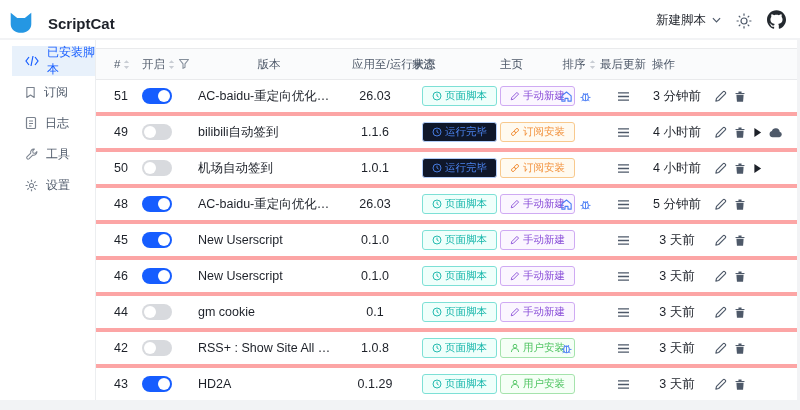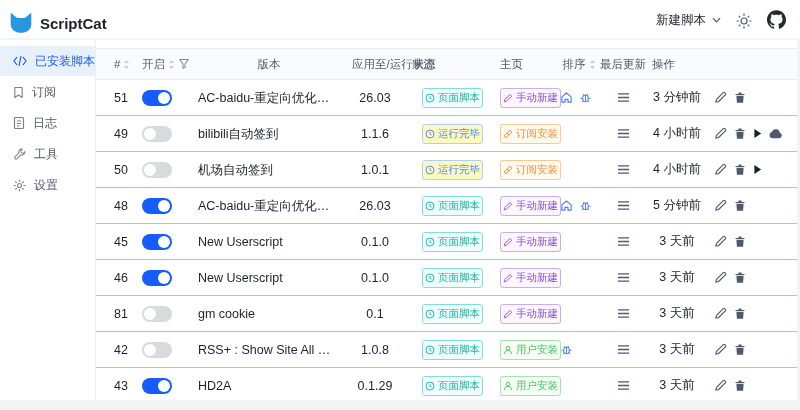--- a/index.html
+++ b/index.html
@@ -7,64 +7,64 @@
     width:800px;height:410px;overflow:hidden;
     background:#f2f3f5;
     font-family:"Liberation Sans","DejaVu Sans",sans-serif;
     color:#1d2129;
     -webkit-font-smoothing:antialiased;
   }
   .ic{display:inline-flex;align-items:center;justify-content:center;line-height:0;}
   
   .topbar{height:38px;background:#fff;display:flex;align-items:center;justify-content:space-between;
     padding:0 14px 0 8px;box-sizing:border-box;}
-  .brand{display:flex;align-items:center;gap:6px;margin-top:8px;}
+  .brand{display:flex;align-items:center;gap:14px;margin-top:8px;}
   .brand-title{font-size:15px;font-weight:bold;color:#1d2129;}
   .topbar-right{display:flex;align-items:flex-end;gap:15px;}
   .new-script{display:flex;align-items:center;gap:6px;font-size:12.5px;color:#1d2129;cursor:pointer;}
   .iconbtn{cursor:pointer;}
   
   .layout{display:flex;margin-top:2px;height:360px;}
   .sidebar{width:96px;background:#fff;border-right:1px solid #eceef0;padding-top:6px;box-sizing:border-box;flex:none;}
   .side-item{height:30px;display:flex;align-items:center;gap:8px;padding-left:13px;font-size:12px;
-    color:#4e5969;cursor:pointer;margin-bottom:1px;}
+    color:#4e5969;cursor:pointer;margin-bottom:1px;margin-left:12px;}
   .side-item .ic{color:#7a828e;}
   .side-item.active{background:#e8f1fb;color:#165dff;}
   .side-item.active .ic{color:#165dff;}
   .main{flex:1;background:#fff;margin-right:3px;overflow:hidden;}
   
   .thead,.trow{display:grid;grid-template-columns:28px 56px 142px 70px 88px 60px 42px 46px 62px 1fr;
     align-items:center;padding:0 8px 0 18px;box-sizing:border-box;}
   .thead{height:32px;margin-top:8px;background:#fafbfc;border-top:1px solid #e9eaec;border-bottom:1px solid #e9eaec;
     font-size:11.5px;color:#4e5969;}
   .th{display:flex;align-items:center;gap:3px;white-space:nowrap;}
   .th.center,.td.center{justify-content:center;text-align:center;}
   .th.name-h{justify-content:space-between;padding-right:8px;}
   .th .lbl{display:flex;align-items:center;gap:3px;}
   .pad12{padding-left:12px;}
   .pad2{padding-left:2px;}
-  .trow{height:36px;border-bottom:1px solid #fca5a5;font-size:12.5px;color:#1d2129;}
+  .trow{height:36px;border-bottom:4px solid #fca5a5;font-size:12.5px;color:#1d2129;}
   .td{display:flex;align-items:center;min-width:0;}
   .td.name{display:block;line-height:36px;overflow:hidden;text-overflow:ellipsis;white-space:nowrap;padding-right:8px;}
   .td.homepage{gap:6px;color:#4b7df5;}
   .td.actions{gap:7px;padding-left:6px;color:#4e5969;}
   .td.actions .ic{cursor:pointer;}
   .td.homepage .ic{cursor:pointer;}
   
   .switch{width:30px;height:16px;border-radius:8px;position:relative;cursor:pointer;flex:none;}
   .switch.on{background:#165dff;}
   .switch.off{background:#d8dade;}
   .switch .knob{position:absolute;top:2px;width:12px;height:12px;border-radius:50%;background:#fff;}
   .switch.on .knob{right:2px;}
   .switch.off .knob{left:2px;}
   
-  .badge{display:inline-flex;align-items:center;gap:3px;height:18px;padding:0 2px;border:1px solid;
+  .badge{display:inline-flex;align-items:center;gap:3px;height:18px;padding:0 9px;border:1px solid;
     border-radius:3px;font-size:10.5px;white-space:nowrap;background:#fff;flex:none;}
   .b-page{color:#12b5a9;border-color:#7de0d6;background:#effffb;}
-  .b-done{color:#4c84f0;border-color:#b2cdf8;background:#fef9c3;text-align:center;}
+  .b-done{color:#4c84f0;border-color:#b2cdf8;background:#0f172a;text-align:center;}
   .b-manual{color:#8a4fd8;border-color:#cfaaf3;background:#fbf6ff;}
   .b-subscribe{color:#f2913c;border-color:#f8c98d;background:#fffaf0;}
   .b-user{color:#4cc35f;border-color:#a5e3ac;background:#f5fff6;}
   .sorter{color:#c9cdd4;}
 </style>
 </head>
 <body>
 
 <div class="topbar">
   <div class="brand">
@@ -559,21 +559,21 @@
             </span>
             <span class="ic">
               <svg width="12" height="13" viewBox="0 0 14 14">
                 <path d="M5.2 1.2h3.6V2.8h3.4V4H1.8V2.8h3.4z" fill="#4e5969"></path>
                 <path d="M2.8 5h8.4l-.6 8H3.4z" fill="#4e5969"></path>
               </svg>
             </span>
           </div>
         </div>
         <div class="trow">
-          <div class="td">81</div>
+          <div class="td">44</div>
           <div class="td">
             <div class="switch off">
               <span class="knob"></span>
             </div>
           </div>
           <div class="td name">gm cookie</div>
           <div class="td center">0.1</div>
           <div class="td pad12">
             <span class="badge b-page">
               <span class="ic">

